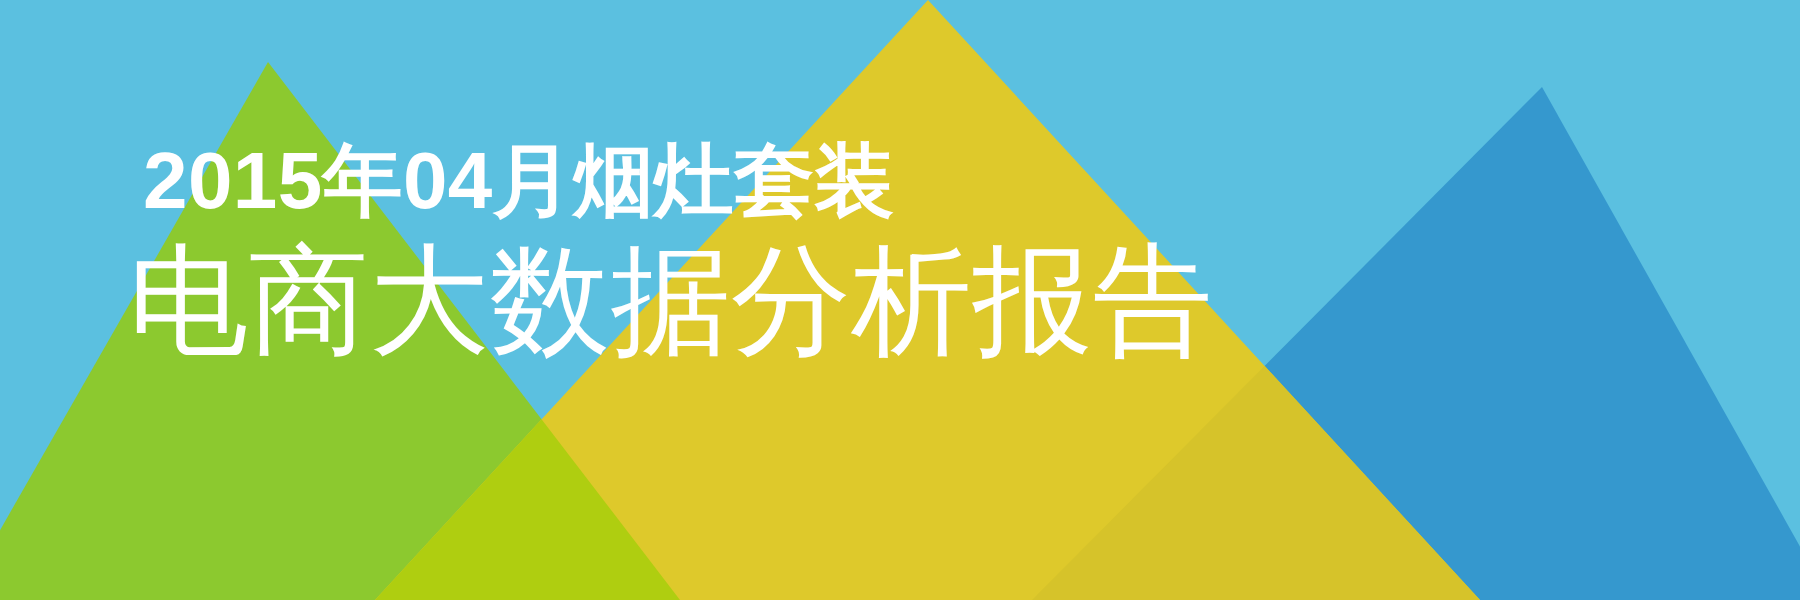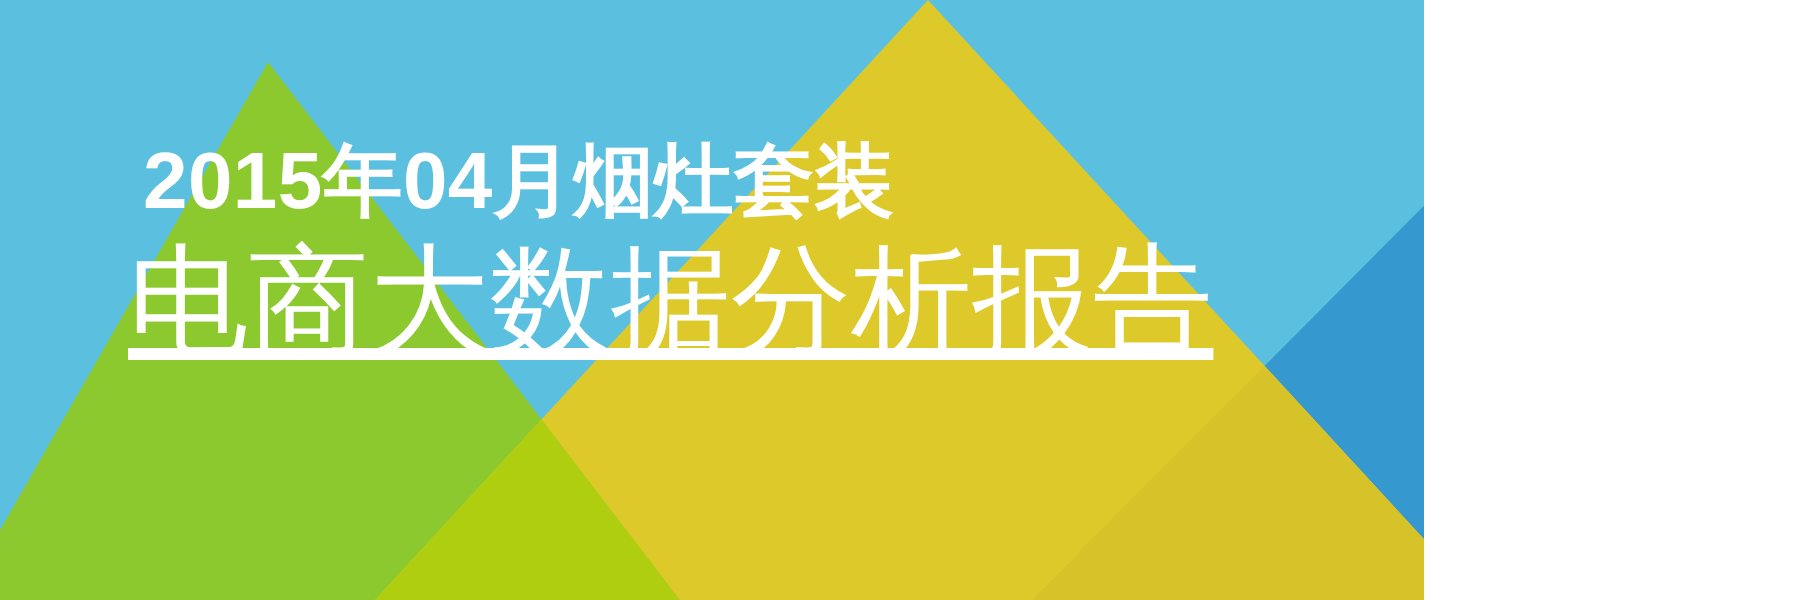--- a/index.html
+++ b/index.html
@@ -2,21 +2,21 @@
 <html><head>
 <meta charset="utf-8">
 <style>
   html, body {
     margin: 0;
     padding: 0;
     background: #ffffff;
   }
   #banner {
     position: relative;
-    width: 1424px;
+    width: 1800px;
     height: 600px;
     overflow: hidden;
     background: #5BC0E0;
     font-family: "Liberation Sans", "DejaVu Sans", sans-serif;
   }
   #shapes {
     position: absolute;
     top: 0;
     left: 0;
     width: 1800px;
@@ -42,21 +42,20 @@
     left: 143px;
     top: 141px;
     font-size: 80px;
     font-weight: 700;
   }
   #title-line-2 {
     left: 128px;
     top: 240px;
     font-size: 120px;
     font-weight: 400;
-    text-decoration: underline;
   }
 </style>
 </head>
 <body>
 
 <div id="banner">
 
   <svg id="shapes" viewBox="0 0 1800 600" preserveAspectRatio="none">
     <rect x="0" y="0" width="1800" height="600" fill="#5BC0E0"></rect>
 

